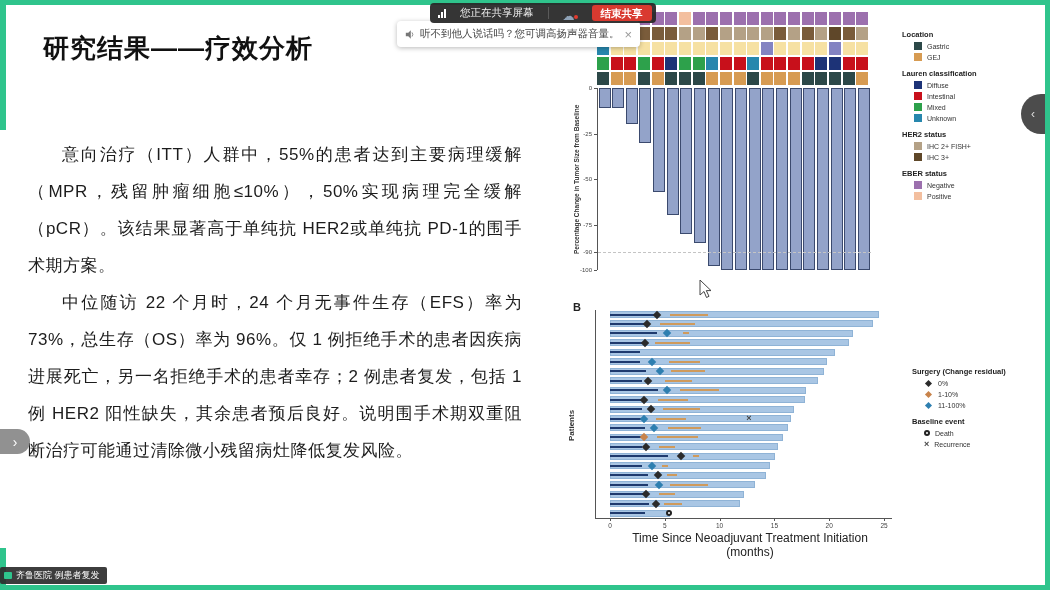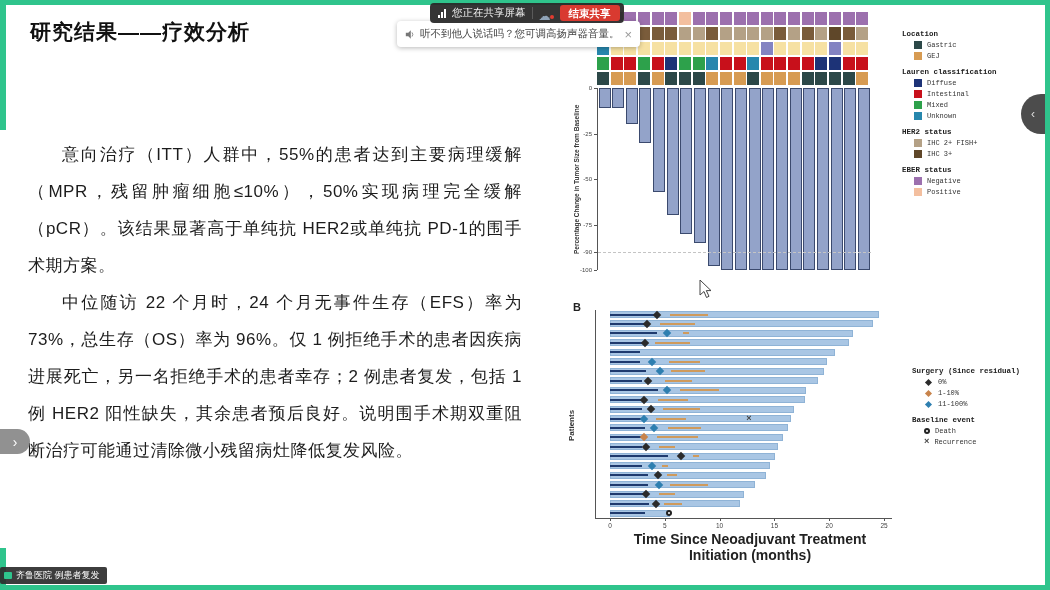--- a/index.html
+++ b/index.html
@@ -10,34 +10,34 @@
   
   .frame{position:absolute;background:#2fc48c;z-index:40;}
   .frame-top{left:0;top:0;width:1050px;height:5px;}
   .frame-bottom{left:0;bottom:0;width:1050px;height:5px;}
   .frame-right{right:0;top:0;width:5px;height:590px;}
   .frame-left-top{left:0;top:0;width:6px;height:130px;}
   .frame-left-bottom{left:0;top:548px;width:6px;height:42px;}
 
   
   .slide-title{
-    position:absolute;left:26px;top:14px;margin:4px;
-    font-size:21px;font-weight:bold;color:#111;letter-spacing:1px;
+    position:absolute;left:26px;top:14px;margin:17px;
+    font-size:26px;font-weight:bold;color:#111;letter-spacing:1px;
   }
   .body-text{position:absolute;left:28px;top:136px;width:494px;color:#1c1c1c;}
   .body-text p{
     margin:0;font-size:17px;line-height:37px;text-align:justify;
     text-indent:2em;letter-spacing:0.5px;
   }
 
   
   .share-pill{
     position:absolute;left:430px;top:3px;height:20px;z-index:50;
     background:rgba(40,40,40,0.94);border-radius:4px;
-    display:flex;align-items:center;gap:6px;padding:0 4px 0 8px;
+    display:flex;align-items:center;gap:14px;padding:0 4px 0 8px;
   }
   .signal-icon{display:flex;align-items:flex-end;gap:1px;height:9px;}
   .signal-icon span{width:2px;background:#fff;display:block;}
   .signal-icon .s1{height:3px;}.signal-icon .s2{height:6px;}.signal-icon .s3{height:9px;}
   .share-status{color:#f0f0f0;font-size:10.5px;white-space:nowrap;}
   .pill-divider{width:1px;height:12px;background:#5a5a5a;}
   .cloud-wrap{position:relative;width:15px;height:14px;cursor:pointer;}
   .cloud-glyph{font-size:12px;color:#8fa3b8;line-height:14px;}
   .cloud-dot{position:absolute;right:0;bottom:1px;width:4px;height:4px;border-radius:50%;background:#e23b30;}
   .end-share-btn{
@@ -55,32 +55,32 @@
 
   
   .chartA{position:absolute;left:565px;top:8px;width:480px;height:282px;z-index:10;}
   .chartB{position:absolute;left:565px;top:295px;width:480px;height:262px;z-index:10;}
   .abs{position:absolute;}
   .axis-ylabel{
     position:absolute;writing-mode:vertical-rl;transform:rotate(180deg);
     font-size:6.5px;font-weight:bold;color:#333;text-align:center;
   }
   .panel-label{position:absolute;font-size:11px;font-weight:bold;color:#222;}
-  .legend{position:absolute;font-size:7px;color:#333;font-family:Liberation Mono, monospace;}
+  .legend{position:absolute;font-size:7px;color:#333;}
   .legend .sec{margin-bottom:8px;}
   .legend .sec-title{font-weight:bold;font-size:7.5px;margin-bottom:3px;color:#222;}
   .legend .item{display:flex;align-items:center;gap:5px;margin:3px 0 3px 12px;height:8px;}
   .legend .sw{width:8px;height:8px;flex:none;}
   .legend .line-sw{width:18px;height:2px;flex:none;}
   .legend .dia{width:5px;height:5px;transform:rotate(45deg);flex:none;margin:0 2px;}
   .evt-death{width:6px;height:6px;border-radius:50%;background:#222;position:relative;flex:none;}
   .evt-death::after{content:"";position:absolute;left:2px;top:2px;width:2px;height:2px;background:#fff;border-radius:50%;}
   .evt-x{font-size:9px;font-weight:bold;color:#444;line-height:7px;flex:none;}
   .xlabel-b{
-    position:absolute;font-size:14px;font-weight:bold;color:#222;text-align:center;
+    position:absolute;font-size:12px;font-weight:normal;color:#222;text-align:center;
   }
   
   .left-expander{
     position:absolute;left:0;top:429px;width:30px;height:25px;z-index:45;
     background:rgba(130,130,130,0.88);border-radius:0 14px 14px 0;
     display:flex;align-items:center;justify-content:center;cursor:pointer;
   }
   .left-expander span{color:#fff;font-size:14px;line-height:14px;}
   .right-collapse{
     position:absolute;left:1021px;top:94px;width:24px;height:40px;z-index:45;
@@ -412,21 +412,21 @@
       <div style="position: absolute; left: 209.4px; top: 223px; width: 1px; height: 3px; background: rgb(85, 85, 85);"></div>
       <div style="position: absolute; left: 201.4px; top: 227px; width: 16px; text-align: center; font-size: 6.5px; color: rgb(68, 68, 68);">15</div>
       <div style="position: absolute; left: 264.2px; top: 223px; width: 1px; height: 3px; background: rgb(85, 85, 85);"></div>
       <div style="position: absolute; left: 256.2px; top: 227px; width: 16px; text-align: center; font-size: 6.5px; color: rgb(68, 68, 68);">20</div>
       <div style="position: absolute; left: 319px; top: 223px; width: 1px; height: 3px; background: rgb(85, 85, 85);"></div>
       <div style="position: absolute; left: 311px; top: 227px; width: 16px; text-align: center; font-size: 6.5px; color: rgb(68, 68, 68);">25</div>
     </div>
   <div class="xlabel-b" style="left:45px;top:236px;width:280px;">Time Since Neoadjuvant Treatment Initiation (months)</div>
   <div class="legend" style="left:347px;top:72px;" id="legendB">
       <div class="sec">
-        <div class="sec-title">Surgery (Since residual)</div>
+        <div class="sec-title">Surgery (Change residual)</div>
         <div class="item">
           <span class="dia" style="background: rgb(43, 43, 43);"></span>
           <span>0%</span>
         </div>
         <div class="item">
           <span class="dia" style="background: rgb(200, 131, 75);"></span>
           <span>1-10%</span>
         </div>
         <div class="item">
           <span class="dia" style="background: rgb(46, 127, 176);"></span>

